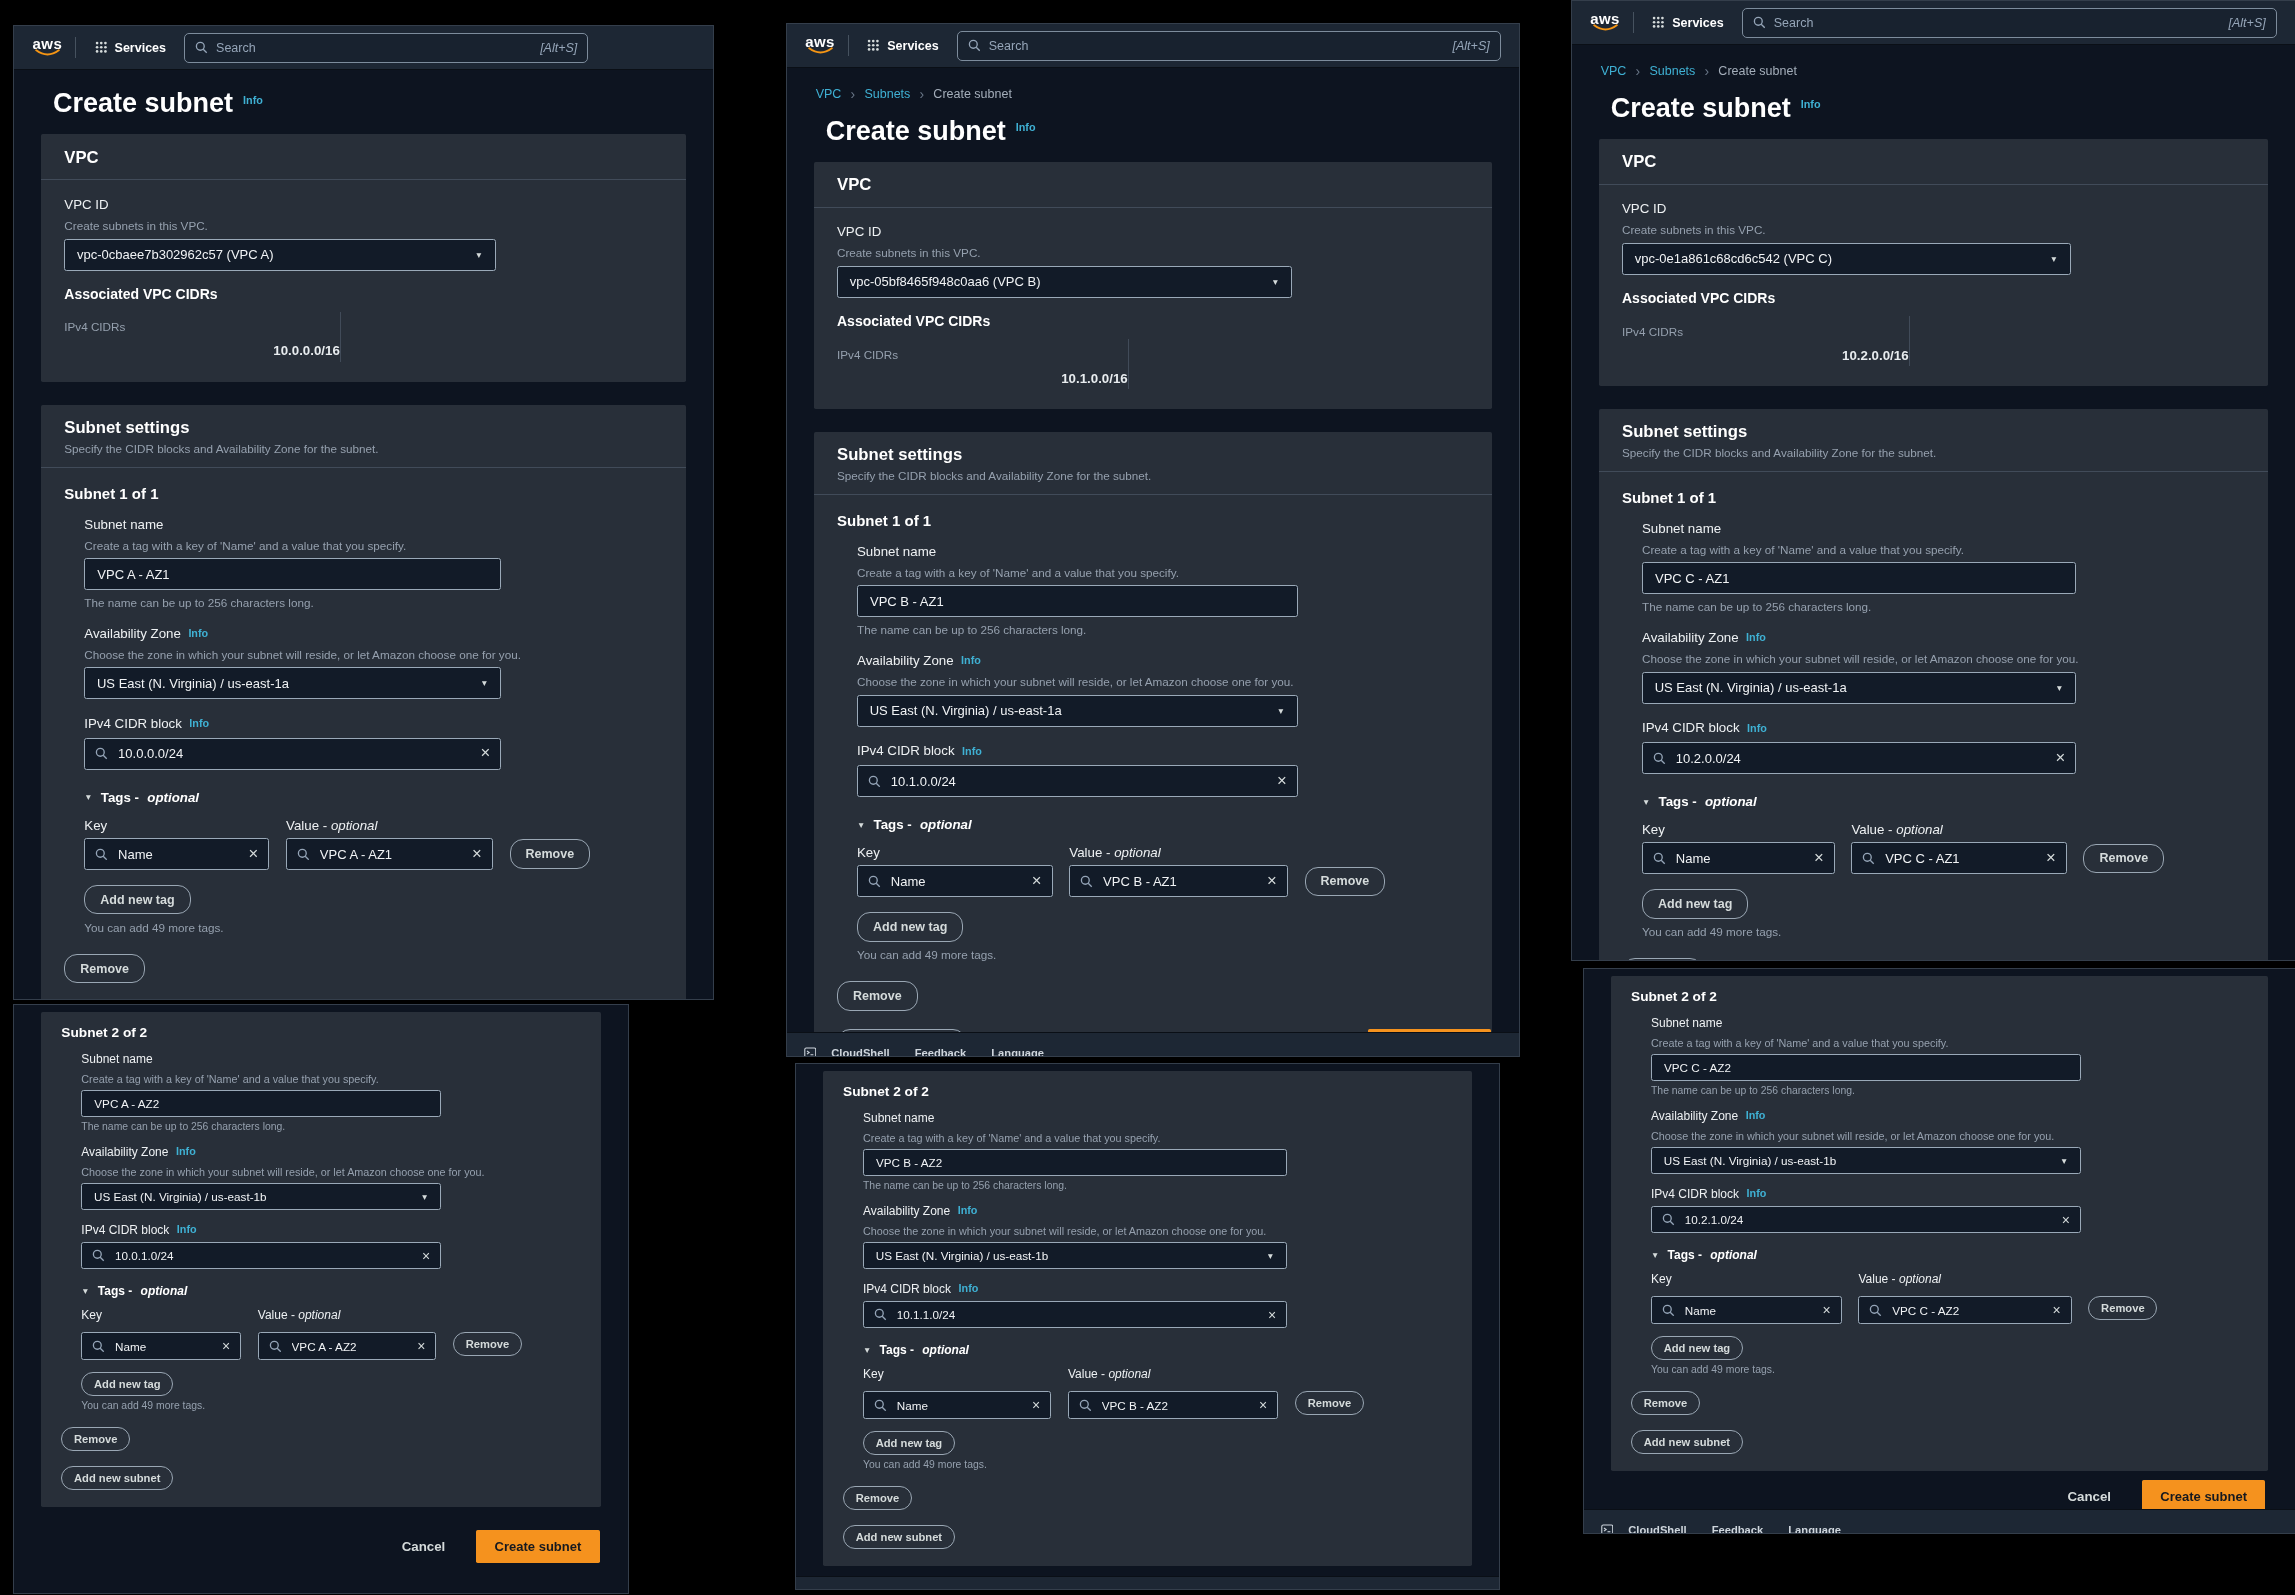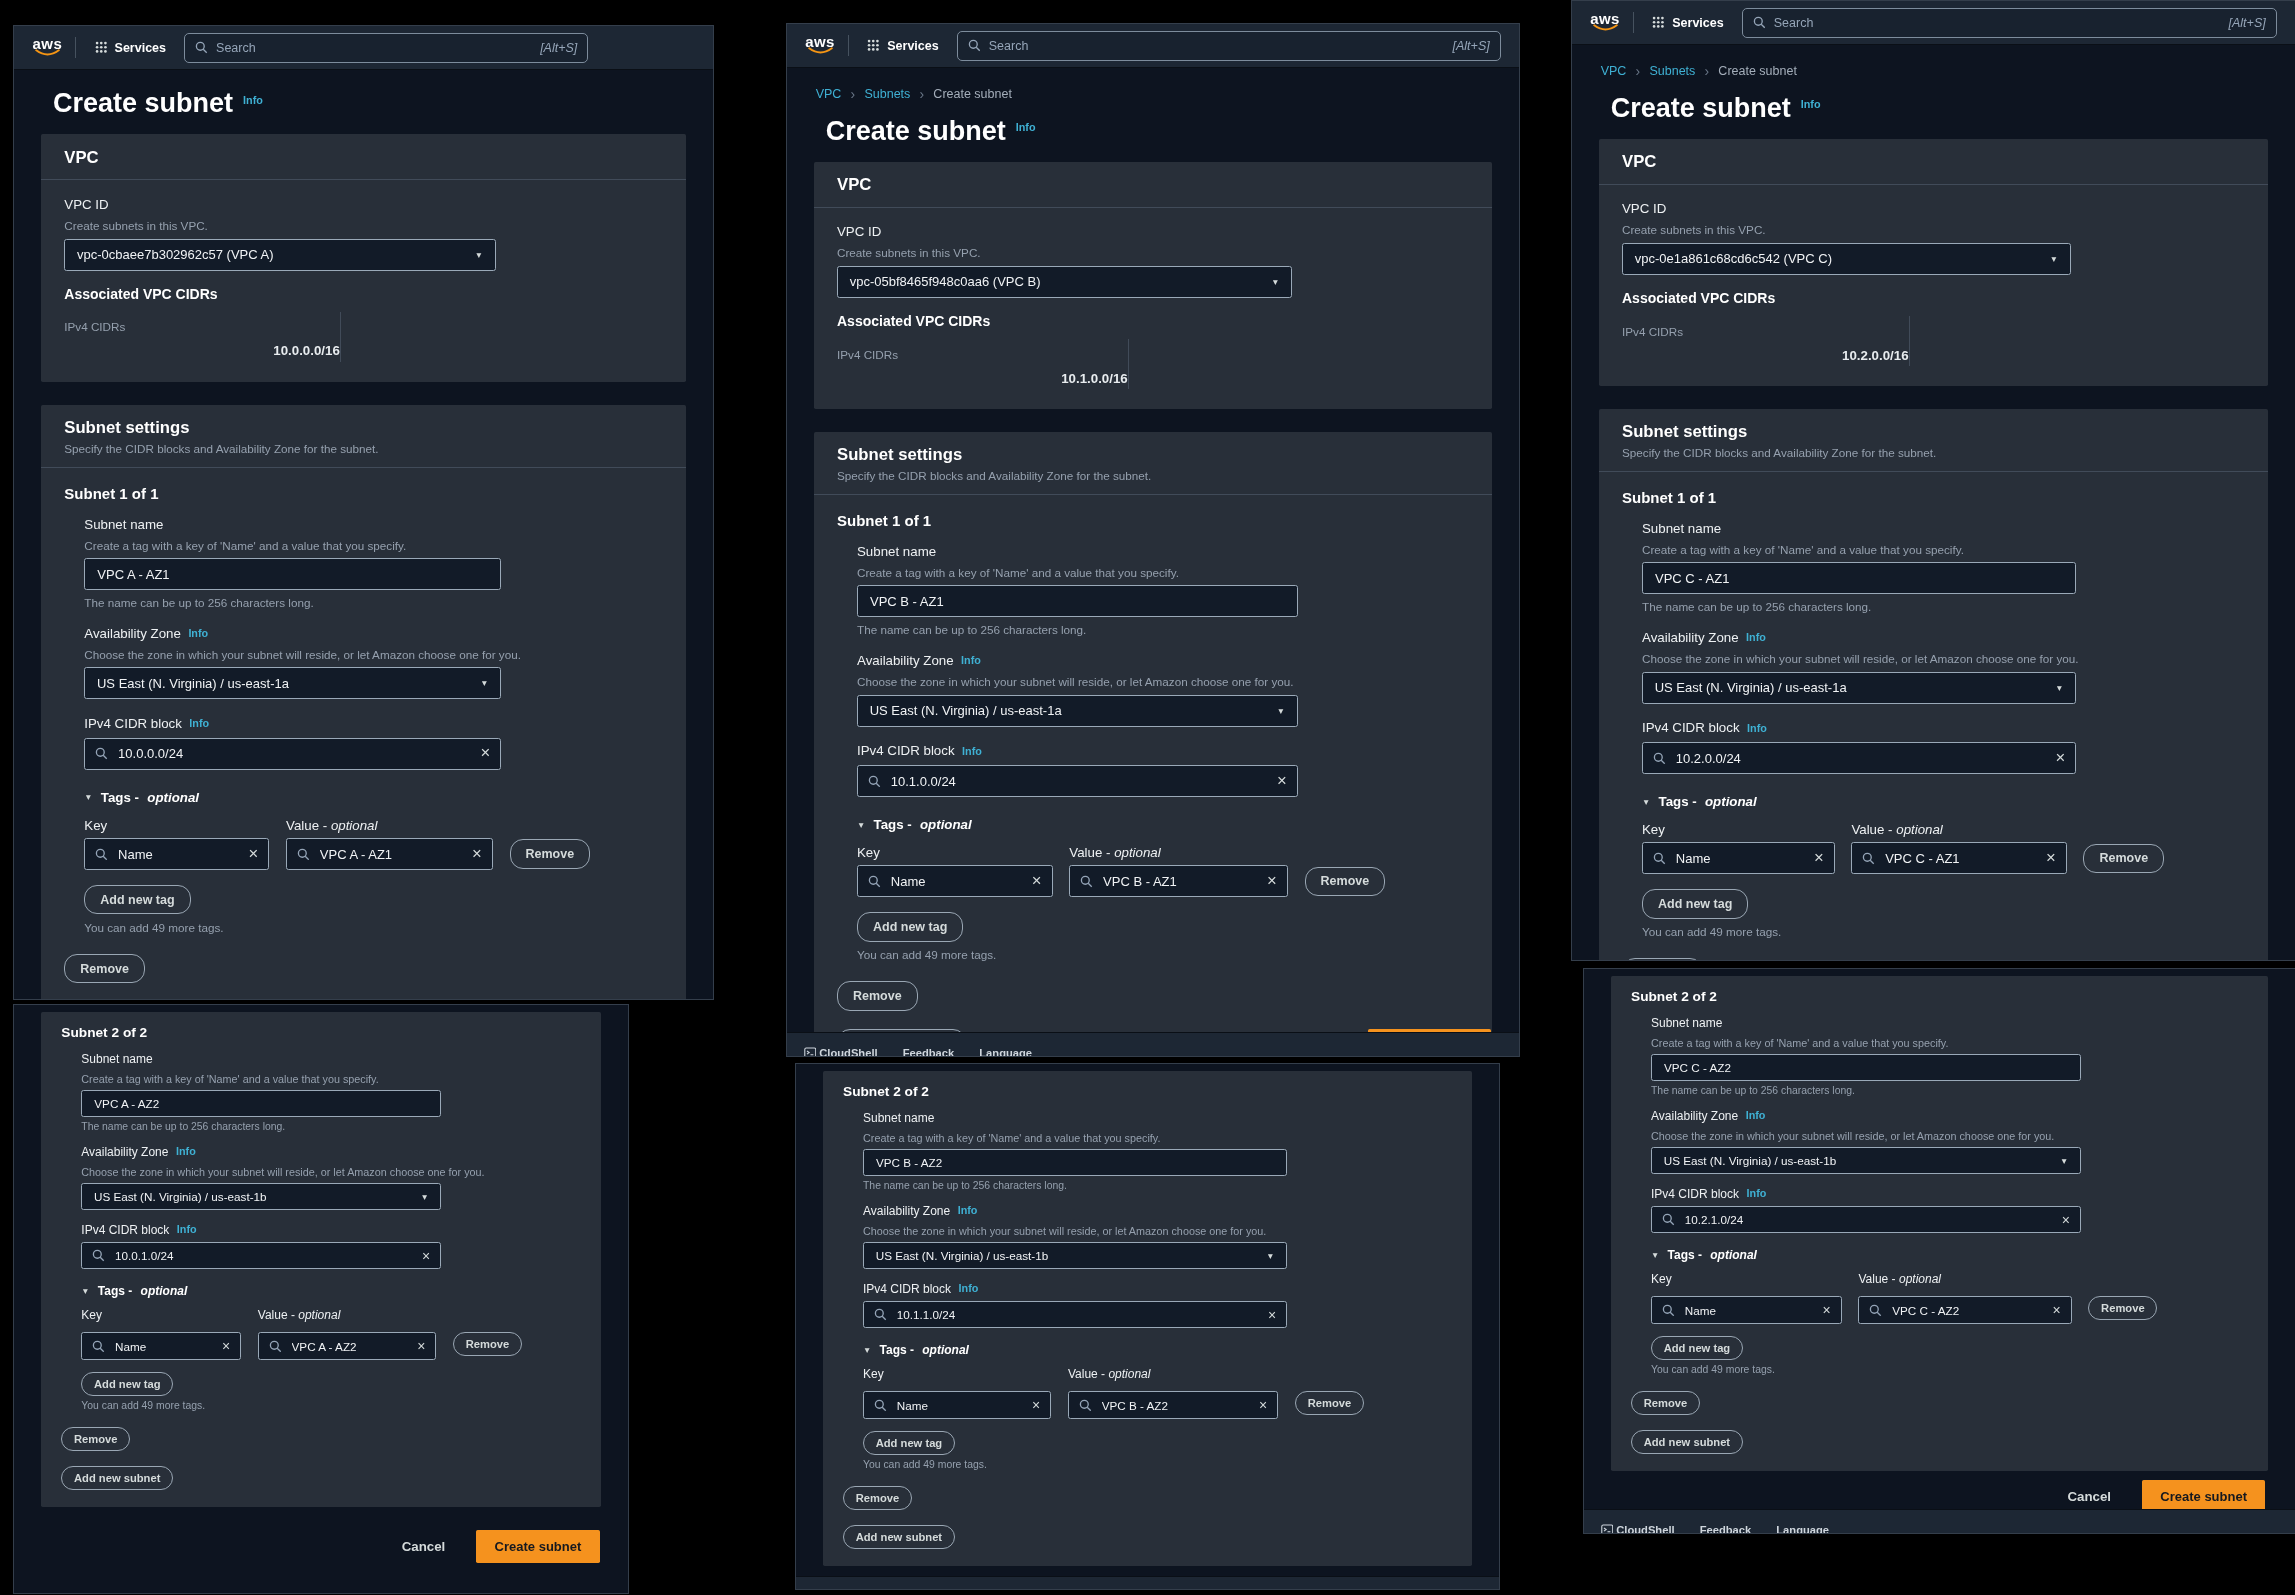--- a/index.html
+++ b/index.html
@@ -68,21 +68,21 @@
   .taghint{margin-top:6.7px;}
   .remove-subnet{display:block;margin:20px 0 0;}
   .add-subnet{display:block;margin:18.3px 0 1.7px;}
   .actions{display:flex;justify-content:flex-end;align-items:center;gap:25px;margin:3.3px 1.7px 16.7px 0;}
   .cancel{background:none;border:none;color:#d5dbdb;font-weight:bold;font-size:13.3px;cursor:pointer;font-family:inherit;}
   .primary{background:#f5921e;border:none;border-radius:1.7px;color:#16191f;font-weight:bold;font-size:13px;padding:9.2px 18.3px;cursor:pointer;font-family:inherit;}
 
   
   .footerbar{position:absolute;left:0;right:0;bottom:0;height:33px;background:#1d2734;border-top:0.8px solid #0a0f16;display:flex;align-items:center;padding:0 16.7px;z-index:2;overflow:hidden;}
   .footer-items{display:flex;gap:25px;align-items:center;font-size:11.2px;color:#cfd6dd;font-weight:bold;}
-  .f-item{display:flex;align-items:center;gap:3px;cursor:pointer;}
+  .f-item{display:flex;align-items:center;gap:15px;cursor:pointer;}
   .cs-ic{width:12.5px;height:12.5px;color:#cfd6dd;}
   .foot-cut .footerbar{height:23px;}
   .foot-cut .footer-items{transform:translateY(8.3px);}
   .foot-strip .footerbar{height:12.5px;}
   .act-sliver .actions{position:absolute;bottom:-6.7px;right:28px;z-index:1;margin:0;}
   .act-cut .actions{position:absolute;bottom:8.3px;right:28px;z-index:1;margin:0;}
 
   
   .compact .content{padding-top:6.7px;}
   .compact .panel-body{padding:13.3px 20px 15px;}

